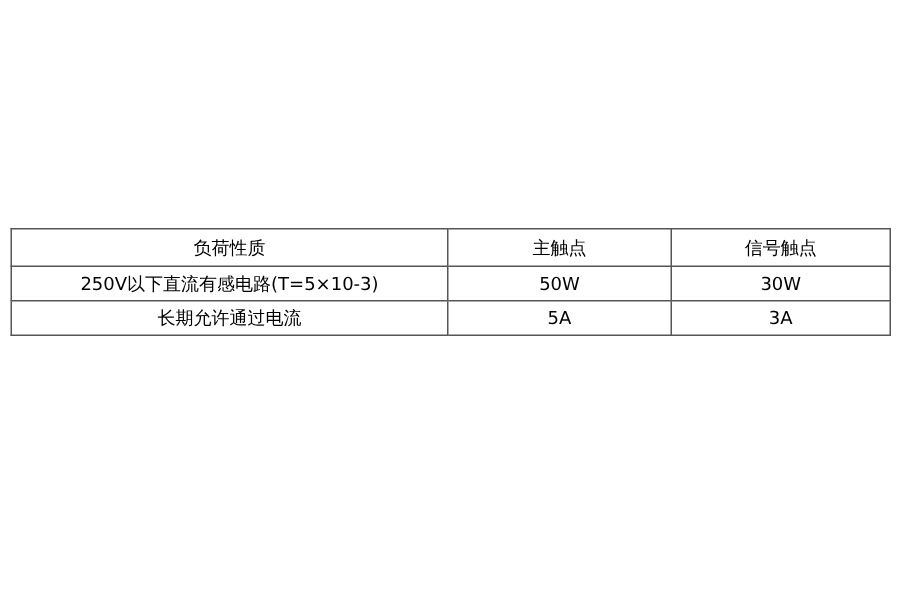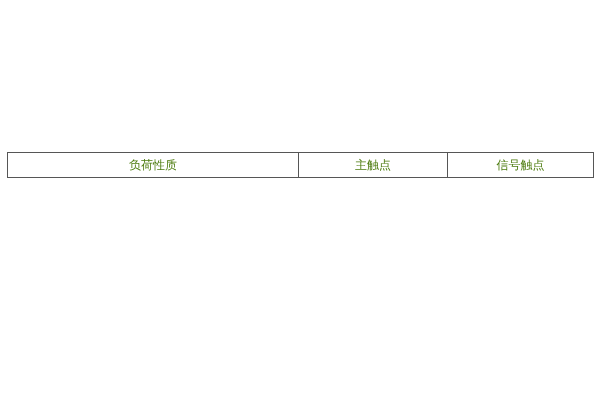--- a/index.html
+++ b/index.html
@@ -18,21 +18,21 @@
     overflow: hidden;
   }
   table.spec-table {
     position: absolute;
     left: 7px;
     top: 152px;
     width: 586px;
     border-collapse: collapse;
     table-layout: fixed;
     font-size: 12px;
-    color: #4d7c0f;
+    color: #000000;
   }
   table.spec-table th,
   table.spec-table td {
     border: 1px solid #565656;
     text-align: center;
     vertical-align: middle;
     padding: 0;
     height: 22px;
     font-weight: normal;
     white-space: nowrap;
@@ -56,15 +56,25 @@
       <col class="c-signal">
     </colgroup>
     <thead>
       <tr>
         <th>负荷性质</th>
         <th>主触点</th>
         <th>信号触点</th>
       </tr>
     </thead>
     <tbody>
+      <tr>
+        <td>250V以下直流有感电路(T=5×10-3)</td>
+        <td>50W</td>
+        <td>30W</td>
+      </tr>
+      <tr>
+        <td>长期允许通过电流</td>
+        <td>5A</td>
+        <td>3A</td>
+      </tr>
     </tbody>
   </table>
 </div>
 
 </body></html>

